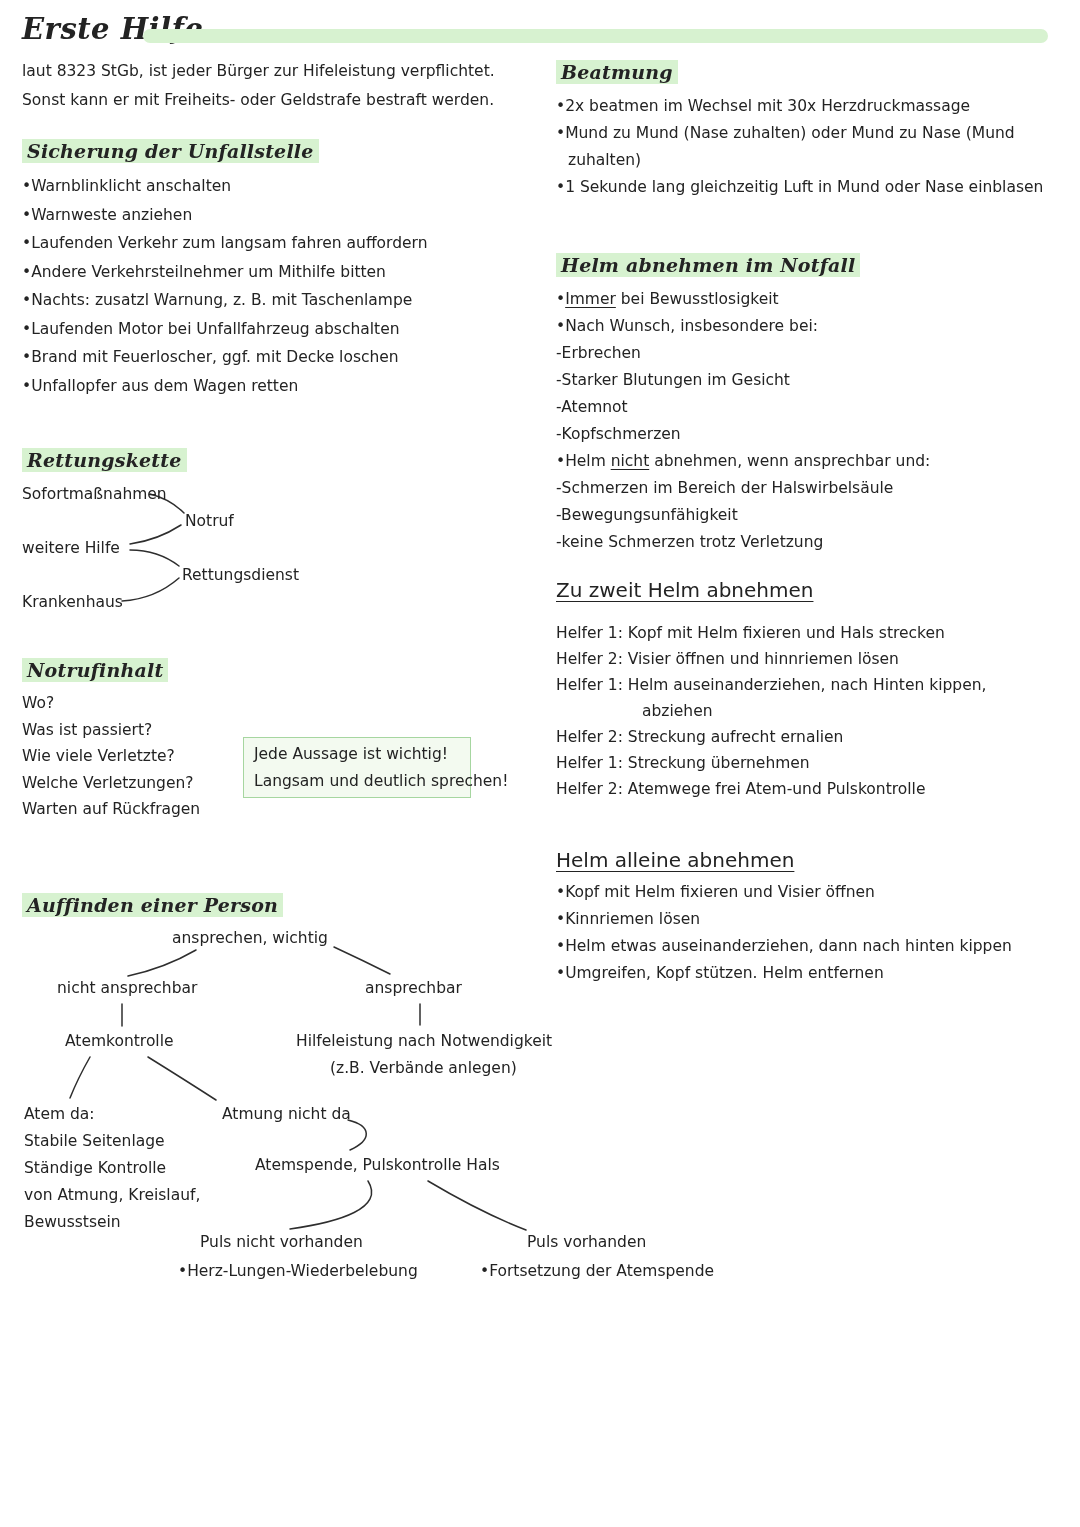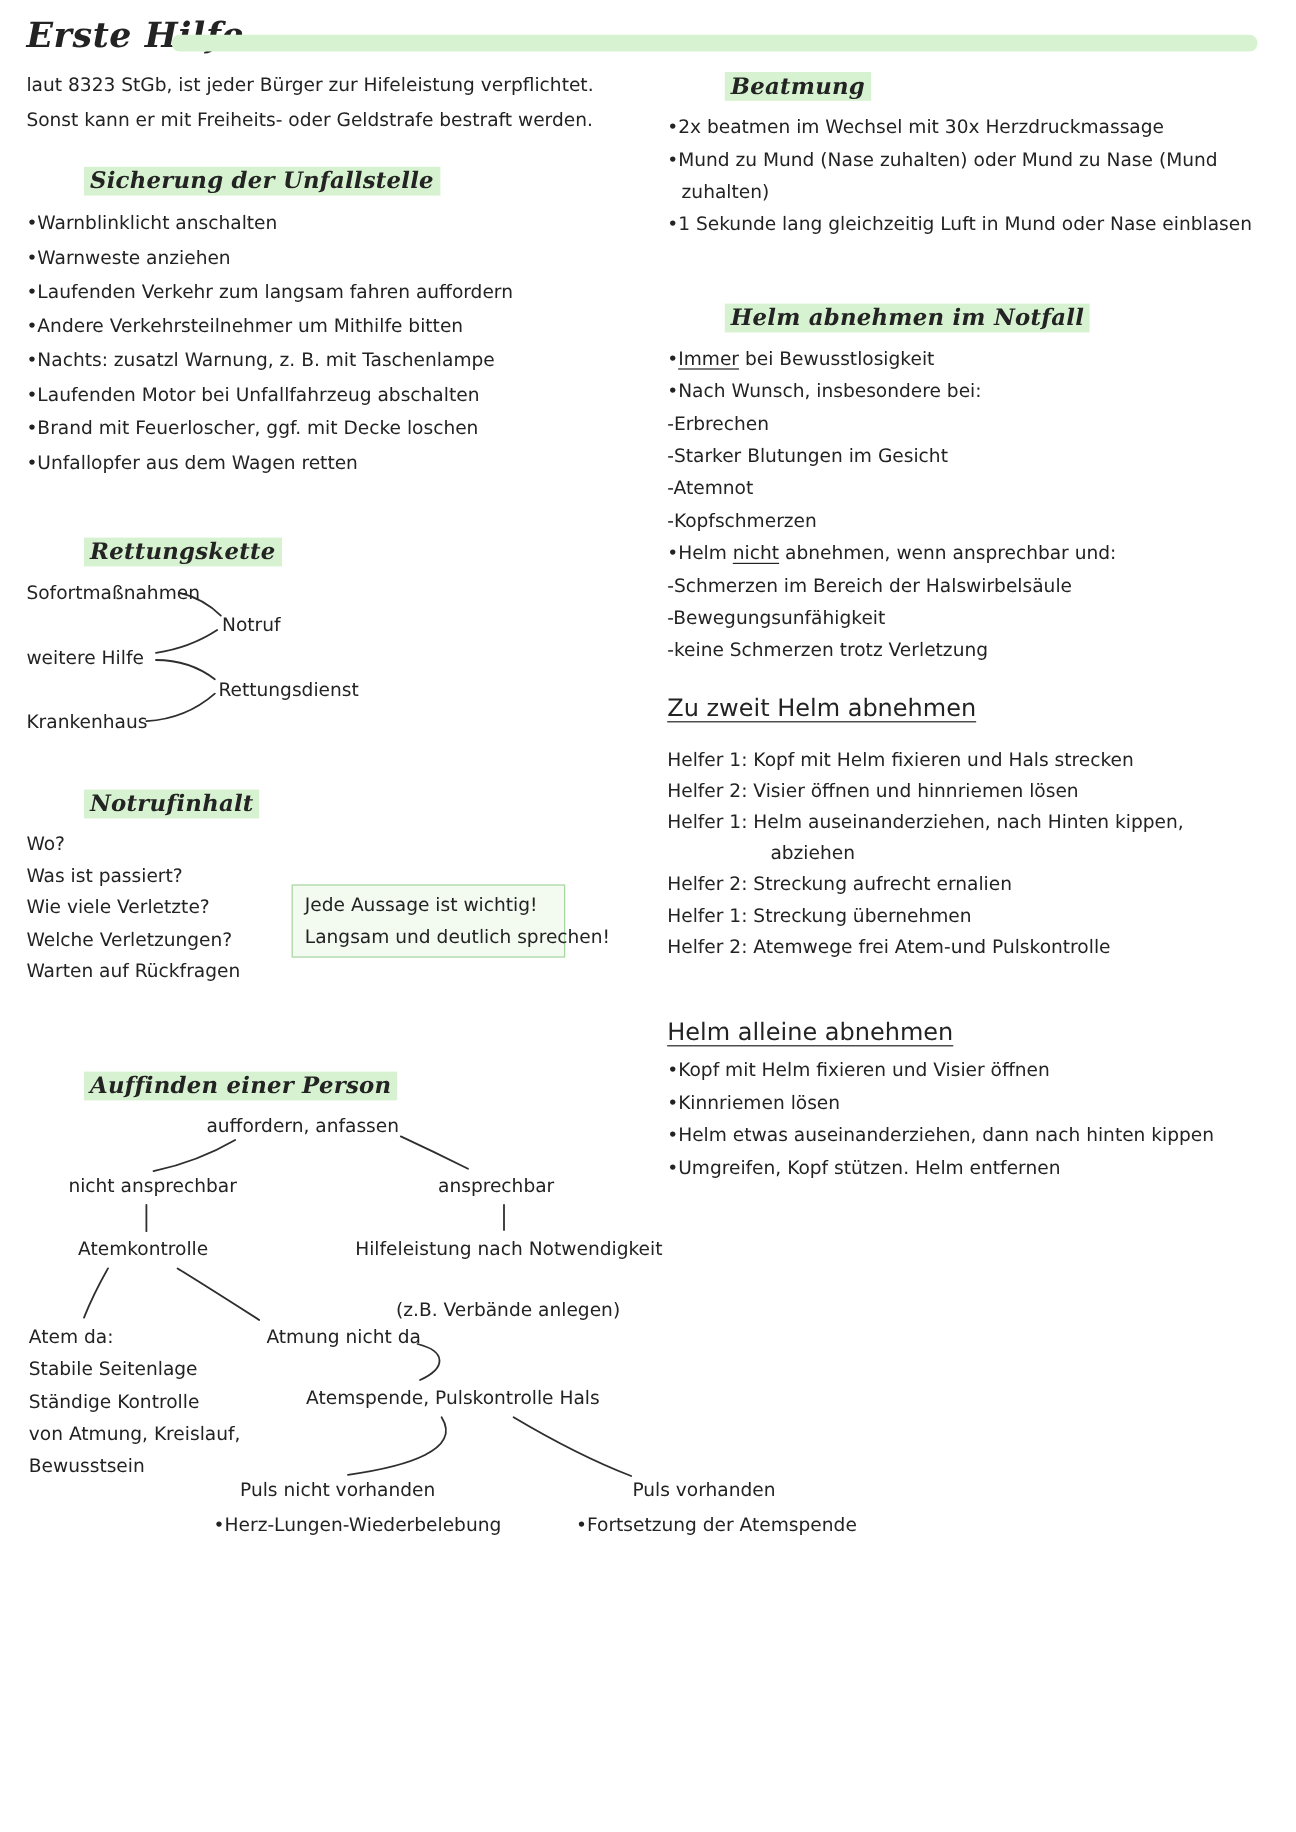--- a/index.html
+++ b/index.html
@@ -20,21 +20,20 @@
     font-family: "DejaVu Serif", "Liberation Serif", serif;
     font-weight: bold;
     font-style: italic;
   }
   .hd { font-size: 19px; letter-spacing: 0.2px; }
   .title { font-size: 29px; letter-spacing: 0.5px; }
   .hl {
     background: var(--highlight, #d7f2d0);
     padding: 1px 5px;
     border-radius: 0;
-    margin-left: 48px;
   }
   .title-bar {
     position: absolute;
     left: 143px; top: 29px;
     width: 905px; height: 14px;
     background: var(--highlight, #d7f2d0);
     border-radius: 7px;
   }
   .ln  { line-height: 28.5px; white-space: nowrap; }
   .ln2 { line-height: 27px;   white-space: nowrap; }
@@ -124,26 +123,26 @@
 
   <div class="notebox">
     <div class="ln3">Jede Aussage ist wichtig!</div>
     <div class="ln3">Langsam und deutlich sprechen!</div>
   </div>
 
   <div class="abs" style="left:22px; top:894px;">
     <span class="script hd hl">Auffinden einer Person</span>
   </div>
 
-  <div class="node" style="left:172px; top:925px;">auffordern, anfassen</div>
+  <div class="node" style="left:172px; top:925px;">ansprechen, wichtig</div>
   <div class="node" style="left:57px;  top:975px;">nicht ansprechbar</div>
   <div class="node" style="left:365px; top:975px;">ansprechbar</div>
   <div class="node" style="left:65px;  top:1028px;">Atemkontrolle</div>
   <div class="node" style="left:296px; top:1028px;">Hilfeleistung nach Notwendigkeit</div>
-  <div class="node" style="left:330px; top:1055px;margin-top:24px;">(z.B. Verbände anlegen)</div>
+  <div class="node" style="left:330px; top:1055px;">(z.B. Verbände anlegen)</div>
   <div class="node" style="left:24px;  top:1101px;">
     <div class="ln2">Atem da:</div>
     <div class="ln2">Stabile Seitenlage</div>
     <div class="ln2">Ständige Kontrolle</div>
     <div class="ln2">von Atmung, Kreislauf,</div>
     <div class="ln2">Bewusstsein</div>
   </div>
   <div class="node" style="left:222px; top:1101px;">Atmung nicht da</div>
   <div class="node" style="left:255px; top:1152px;">Atemspende, Pulskontrolle Hals</div>
   <div class="node" style="left:200px; top:1229px;">Puls nicht vorhanden</div>

